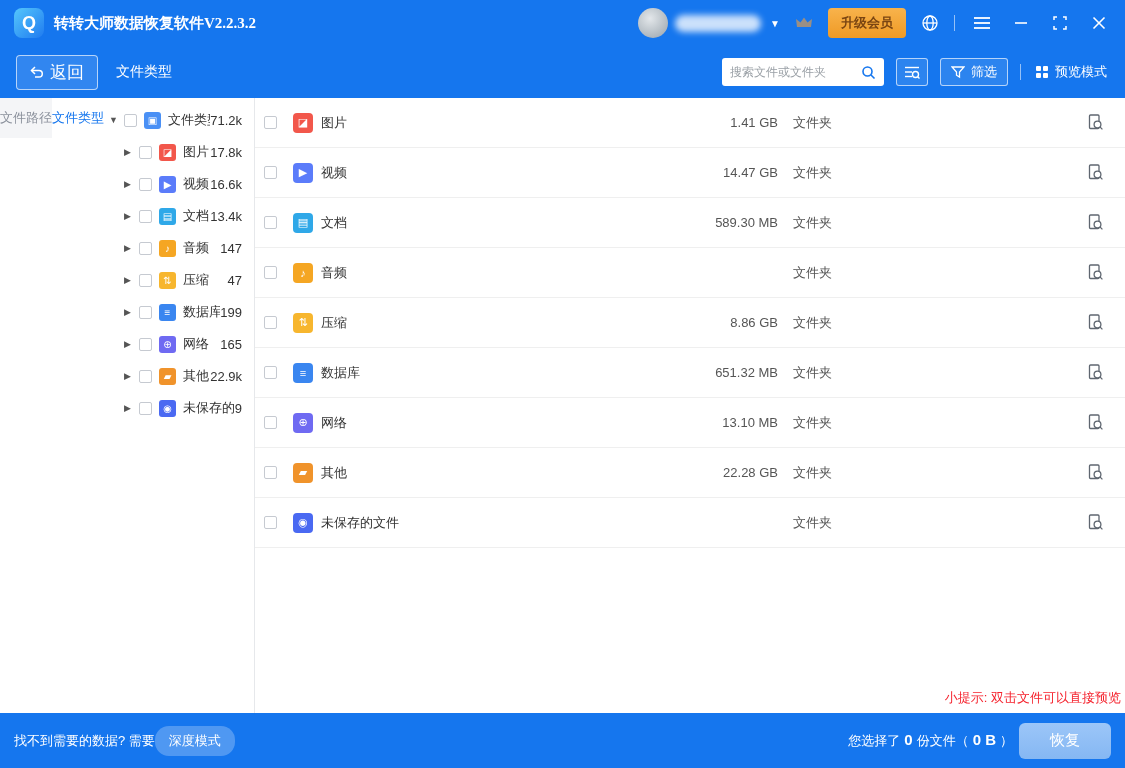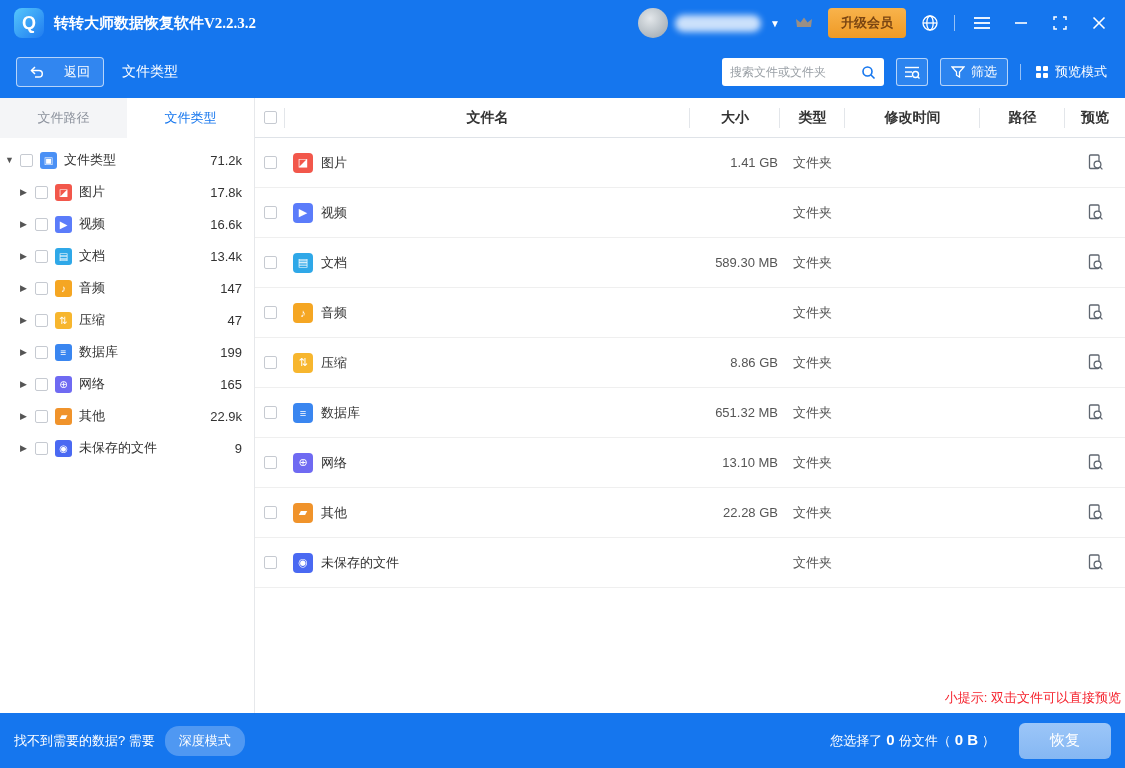--- a/index.html
+++ b/index.html
@@ -16,32 +16,32 @@
   .avatar { width:30px; height:30px; border-radius:50%; background:radial-gradient(circle at 40% 35%, #e3e7ea, #97a2ab); flex:none; }
   .name-blur { width:86px; height:17px; border-radius:9px; background:rgba(255,255,255,0.78); filter:blur(3px); margin-left:-8px; }
   .caret { font-size:10px; color:#fff; margin-left:-6px; }
   .upgrade { background:linear-gradient(180deg,#f8b34c,#ef9a25); color:#7a4512; border:none; border-radius:4px; padding:6px 13px; font-size:13px; font-weight:600; cursor:pointer; white-space:nowrap; }
   .tb-icon { display:flex; align-items:center; justify-content:center; }
   .tb-divider { width:1px; height:16px; background:rgba(255,255,255,0.55); }
   .win-btn { display:flex; align-items:center; justify-content:center; width:24px; height:24px; cursor:pointer; }
 
   
   .toolbar { height:52px; background:#1576ee; display:flex; align-items:center; padding:0 16px; gap:12px; color:#fff; flex:none; }
-  .back-btn { display:flex; align-items:center; gap:20px; border:1px solid rgba(255,255,255,0.65); background:rgba(255,255,255,0.12); color:#fff; border-radius:4px; padding:5px 13px; font-size:13px; cursor:pointer; }
+  .back-btn { display:flex; align-items:center; gap:6px; border:1px solid rgba(255,255,255,0.65); background:rgba(255,255,255,0.12); color:#fff; border-radius:4px; padding:5px 13px; font-size:17px; cursor:pointer; }
   .crumb { font-size:14px; margin-left:6px; }
   .search-box { display:flex; align-items:center; background:#fff; border-radius:3px; height:28px; width:162px; padding:0 8px; gap:6px; }
   .search-box input { border:none; outline:none; flex:1; font-size:12px; min-width:0; color:#333; background:transparent; }
   .search-box input::placeholder { color:#9aa0a6; }
   .tool-btn { display:flex; align-items:center; gap:6px; border:1px solid rgba(255,255,255,0.65); background:rgba(255,255,255,0.10); border-radius:3px; height:28px; padding:0 10px; font-size:13px; color:#fff; cursor:pointer; }
   .tool-btn.square { width:32px; padding:0; justify-content:center; }
   .tool-btn.plain { border:none; background:none; padding:0 2px; }
 
   
   .content { flex:1; display:flex; min-height:0; }
-  .sidebar { width:255px; border-right:1px solid #e6e8eb; display:flex; flex-direction:column; background:#fff; flex:none; }
+  .sidebar { width:255px; border-right:1px solid #e6e8eb; display:flex; flex-direction:row; background:#fff; flex:none; }
   .tabs { display:flex; height:40px; flex:none; }
   .tab { flex:1; display:flex; align-items:center; justify-content:center; font-size:13px; cursor:pointer; }
   .tab.inactive { background:#f4f5f7; color:#8b919c; }
   .tab.active { background:#fff; color:#1576ee; }
   .tree { flex:1; overflow:hidden; padding-top:6px; }
   .tree-row { height:32px; display:flex; align-items:center; padding-left:20px; font-size:13px; color:#333; cursor:pointer; }
   .tree-row.root { padding-left:5px; }
   .tree-arrow { width:15px; font-size:9px; color:#555; flex:none; }
   .checkbox { width:13px; height:13px; border:1px solid #c6cad1; border-radius:2px; background:#fff; flex:none; display:inline-block; }
   .file-icon { width:20px; height:20px; border-radius:4px; color:#fff; display:flex; align-items:center; justify-content:center; font-size:11px; margin:0 8px; flex:none; }
@@ -65,23 +65,23 @@
   .thead .cell:not(:last-child)::after { content:""; position:absolute; right:0; top:10px; height:20px; width:1px; background:#e3e6ea; }
   .tbody { flex:1; overflow:hidden; }
   .trow { display:flex; height:50px; border-bottom:1px solid #efefef; font-size:13px; color:#333; align-items:stretch; }
   .trow .col-size { color:#555; padding-right:2px; }
   .trow .col-type { color:#555; }
   .preview-btn { display:flex; cursor:pointer; }
   .tip { position:absolute; right:4px; bottom:6px; color:#f5222d; font-size:13px; }
 
   
   footer { height:55px; background:#1576ee; display:flex; align-items:center; justify-content:space-between; padding:0 14px; color:#fff; flex:none; }
-  .f-left { display:flex; align-items:center; gap:10px; font-size:13px; }
+  .f-left { display:flex; align-items:center; font-size:13px; }
   .deep-btn { background:rgba(255,255,255,0.25); border:none; color:#fff; border-radius:14px; padding:6px 14px; font-size:13px; cursor:pointer; }
-  .f-right { display:flex; align-items:center; gap:24px; font-size:13px;margin-left:30px; }
+  .f-right { display:flex; align-items:center; gap:6px; font-size:13px;margin-left:30px; }
   .sel-strong { font-weight:bold; font-size:15px; margin:0 4px; color:#fff; }
   .recover-btn { width:92px; height:36px; background:linear-gradient(180deg,#9cc6f8,#85b7f3); border:none; border-radius:6px; color:#fff; font-size:15px; cursor:pointer; }
 </style>
 </head>
 <body>
 
 <div class="app">
 
   <header class="titlebar">
     <div class="logo">Q</div>
@@ -262,43 +262,20 @@
     <span class="tree-arrow">▶</span>
     <span class="checkbox"></span>
     <span class="file-icon small" style="background:#4a69f2">◉</span>
     <span class="tree-label">未保存的文件</span>
     <span class="tree-count">9</span>
   </div>
         </div>
     </aside>
 
     <main class="main">
-      <div class="thead" id="thead">
-          <div class="cell col-check">
-            <span class="checkbox"></span>
-          </div>
-          <div class="cell col-name">
-            <span>文件名</span>
-          </div>
-          <div class="cell col-size">
-            <span>大小</span>
-          </div>
-          <div class="cell col-type">
-            <span>类型</span>
-          </div>
-          <div class="cell col-mtime">
-            <span>修改时间</span>
-          </div>
-          <div class="cell col-path">
-            <span>路径</span>
-          </div>
-          <div class="cell col-prev">
-            <span>预览</span>
-          </div>
-        </div>
       <div class="tbody" id="tbody">
   <div class="trow">
     <div class="cell col-check">
               <span class="checkbox"></span>
             </div>
     <div class="cell col-name">
               <span class="file-icon" style="background:#f2574b">◪</span>
               <span>图片</span>
             </div>
     <div class="cell col-size">1.41 GB</div>
@@ -316,20 +293,21 @@
             </div>
   </div>
   <div class="trow">
     <div class="cell col-check">
               <span class="checkbox"></span>
             </div>
     <div class="cell col-name">
               <span class="file-icon" style="background:#5b7cfa">▶</span>
               <span>视频</span>
             </div>
+    <div class="cell col-size">14.47 GB</div>
     <div class="cell col-type">文件夹</div>
     <div class="cell col-mtime"></div>
     <div class="cell col-path"></div>
     <div class="cell col-prev">
               <span class="preview-btn">
                 <svg width="19" height="19" viewBox="0 0 19 19" fill="none" stroke="#5f6670" stroke-width="1.3">
                   <rect x="3.5" y="2" width="9.5" height="13.5" rx="1"></rect>
                   <circle cx="11.5" cy="11.5" r="3.4" fill="#fff"></circle>
                   <line x1="13.9" y1="13.9" x2="16.4" y2="16.4"></line>
                 </svg>

